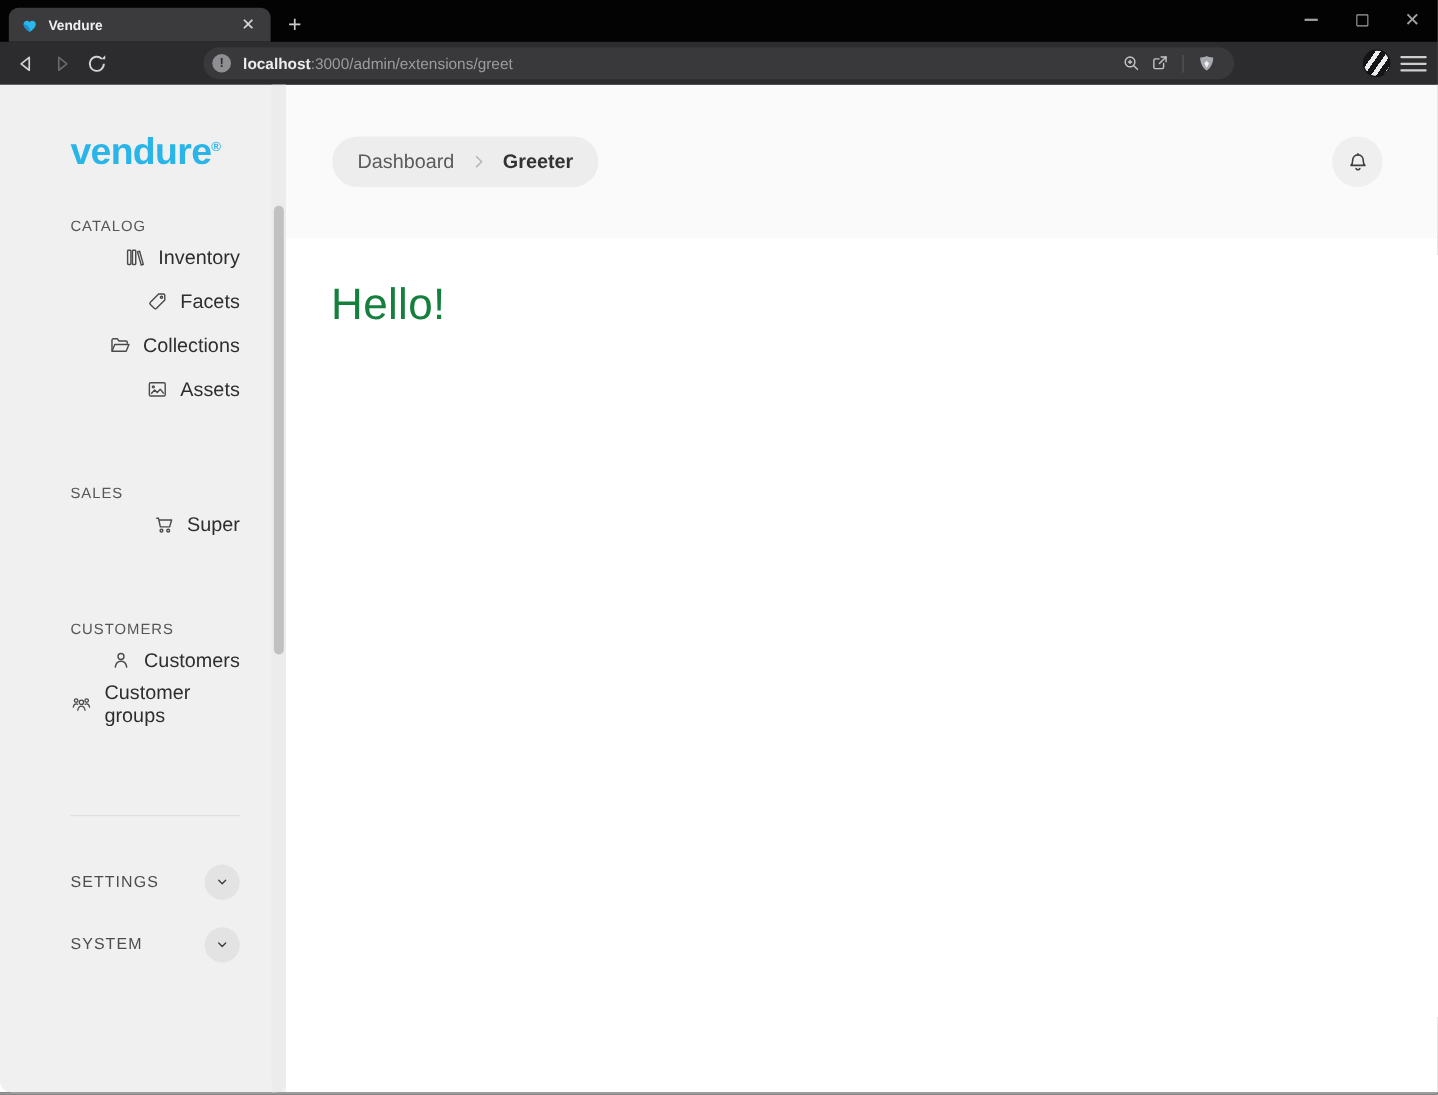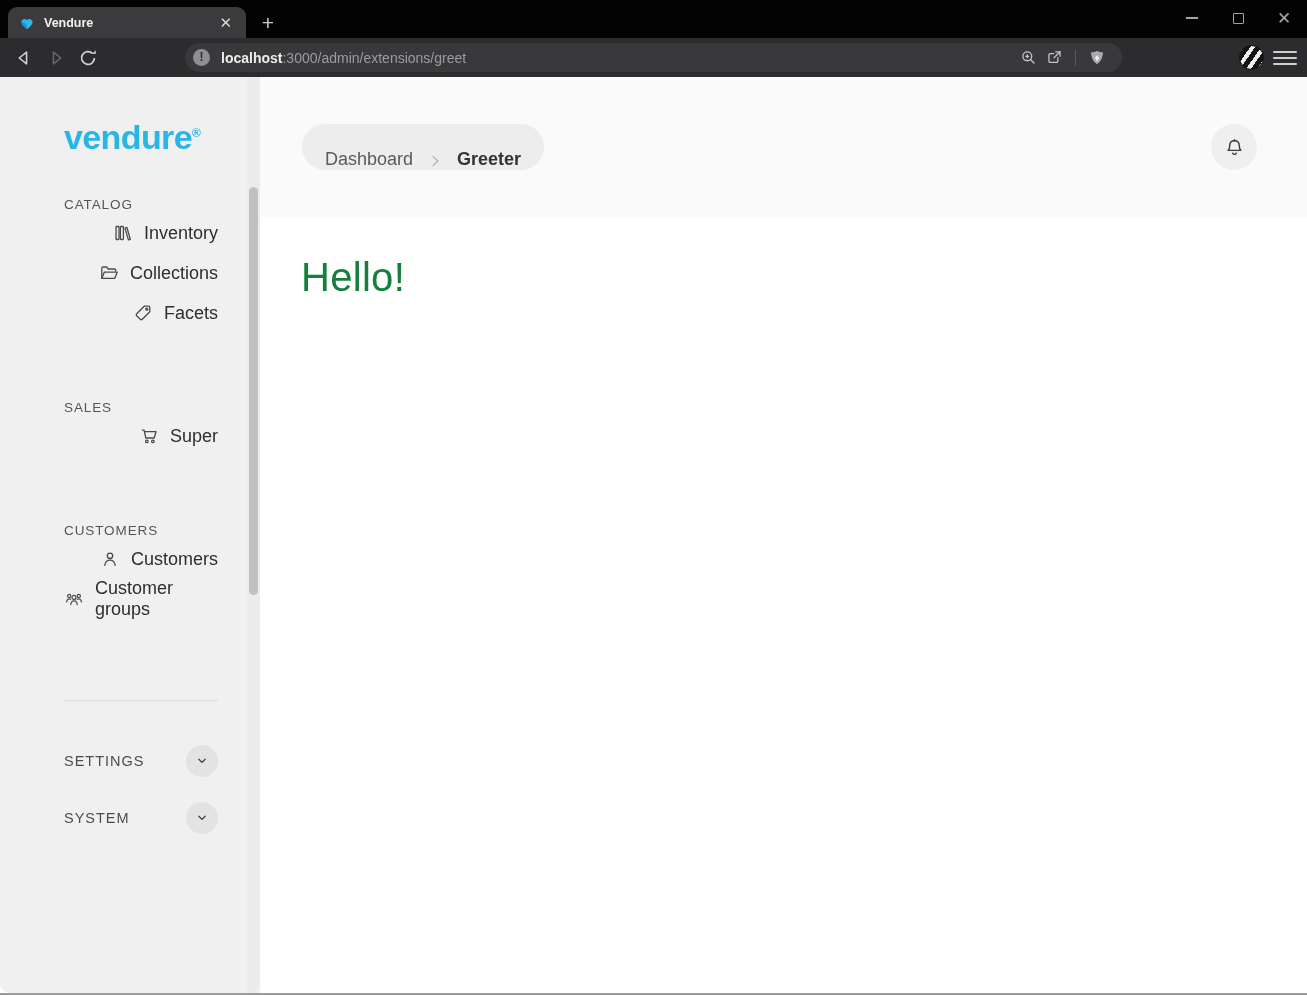--- a/index.html
+++ b/index.html
@@ -75,21 +75,21 @@
   .collapsed-row { display:flex; align-items:center; justify-content:space-between; height:46px; margin-top:37px; cursor:pointer; }
   .collapsed-row + .collapsed-row { margin-top:11px; }
   .collapsed-label { font-size:14.5px; letter-spacing:1px; color:#4d4d4d; }
   .chevron-pill { width:32px; height:32px; border-radius:50%; background:#e3e3e4; display:flex; align-items:center; justify-content:center; cursor:pointer; }
   .scroll-track { position:absolute; right:0; top:0; bottom:0; width:13px; background:#ececed; border-bottom-right-radius:10px; }
   .scroll-thumb { position:absolute; right:2px; top:110px; width:9px; height:408px; border-radius:5px; background:#c1c1c2; cursor:grab; }
 
   
   .main { flex:1; display:flex; flex-direction:column; background:#fff; min-width:0; }
   .main-header { height:140px; flex:none; background:#fafafa; display:flex; align-items:center; justify-content:space-between; padding:0 50px 0 42px; }
-  .breadcrumb { height:46px; border-radius:23px; background:#ededee; display:flex; align-items:flex-end; padding:0 23px; }
+  .breadcrumb { height:46px; border-radius:23px; background:#ededee; display:flex; align-items:center; padding:0 23px; }
   .crumb { font-size:18px; color:#5a5a5a; cursor:pointer; }
   .crumb.current { color:#333; font-weight:600; cursor:default; }
   .crumb-sep { display:flex; margin:0 13px; }
   .header-right { display:flex; align-items:center; gap:13px; }
   .bell-btn { width:46px; height:46px; border-radius:50%; background:#efeff0; display:flex; align-items:center; justify-content:center; cursor:pointer; }
   .user-pill { height:46px; border-radius:23px; background:#ededee; display:flex; align-items:center; padding:0 18px 0 7px; cursor:pointer; }
   .avatar { width:32px; height:32px; border-radius:50%; background:#14b3e6; display:flex; align-items:center; justify-content:center; flex:none; }
   .user-name { margin:0 11px 0 11px; font-size:18px; color:#3f3f3f; white-space:nowrap; }
   .content { flex:1; padding:38px 0 0 41px; background:#fff; }
   .content h1 { margin:0; font-size:40px; font-weight:400; color:#15803d; letter-spacing:0.3px; }
@@ -190,34 +190,44 @@
                 <rect x="3" y="3.5" width="3" height="13" rx="0.7"></rect>
                   <rect x="7.4" y="3.5" width="3" height="13" rx="0.7"></rect>
                 <path d="M12 5 l1.9 -0.6 3.4 11.9 -1.9 0.6 z"></path>
               </svg>
             </span>
             <span class="nav-label">Inventory</span>
           </div>
           <div class="nav-item">
             <span class="nav-icon">
               <svg width="20" height="20" viewBox="0 0 20 20" fill="none" stroke="#4b4b4b" stroke-width="1.3" stroke-linejoin="round">
+                <path d="M11.2 3.2 h4.3 a1.3 1.3 0 0 1 1.3 1.3 v4.3 l-7.5 7.5 a1.45 1.45 0 0 1 -2.05 0 L3.7 12.75 a1.45 1.45 0 0 1 0 -2.05 z"></path>
+                <circle cx="13.8" cy="6.2" r="1"></circle>
+              </svg>
+            </span>
+            <span class="nav-label">Facets</span>
+          </div>
+          <div class="nav-item">
+            <span class="nav-icon">
+              <svg width="20" height="20" viewBox="0 0 20 20" fill="none" stroke="#4b4b4b" stroke-width="1.3" stroke-linejoin="round">
                 <path d="M2.8 15.4 V5.2 a1.2 1.2 0 0 1 1.2 -1.2 h3.6 l1.6 2 h6.3 a1.2 1.2 0 0 1 1.2 1.2 v1.2"></path>
                 <path d="M2.8 15.4 l2.5 -6.2 h12.9 l-2.5 6.2 z"></path>
               </svg>
             </span>
             <span class="nav-label">Collections</span>
           </div>
           <div class="nav-item">
             <span class="nav-icon">
               <svg width="20" height="20" viewBox="0 0 20 20" fill="none" stroke="#4b4b4b" stroke-width="1.3" stroke-linejoin="round">
-                <path d="M11.2 3.2 h4.3 a1.3 1.3 0 0 1 1.3 1.3 v4.3 l-7.5 7.5 a1.45 1.45 0 0 1 -2.05 0 L3.7 12.75 a1.45 1.45 0 0 1 0 -2.05 z"></path>
-                <circle cx="13.8" cy="6.2" r="1"></circle>
-              </svg>
-            </span>
-            <span class="nav-label">Facets</span>
+                <rect x="2.8" y="4" width="14.4" height="12" rx="1.2"></rect>
+                <circle cx="6.4" cy="7.7" r="0.9"></circle>
+                <path d="M4.4 13.9 l3.2 -3.4 2.3 2.4 2.8 -3.1 3.1 4.1"></path>
+              </svg>
+            </span>
+            <span class="nav-label">Assets</span>
           </div>
         </div>
 
         <div class="nav-section later">
           <div class="nav-heading">SALES</div>
           <div class="nav-item">
             <span class="nav-icon">
               <svg width="20" height="20" viewBox="0 0 20 20" fill="none" stroke="#4b4b4b" stroke-width="1.3" stroke-linejoin="round">
                 <path d="M3 4.2 h2.1 l1.7 7.8 h8.4 l1.8 -6.3 H6"></path>
                 <circle cx="7.8" cy="15.4" r="1.25"></circle>

